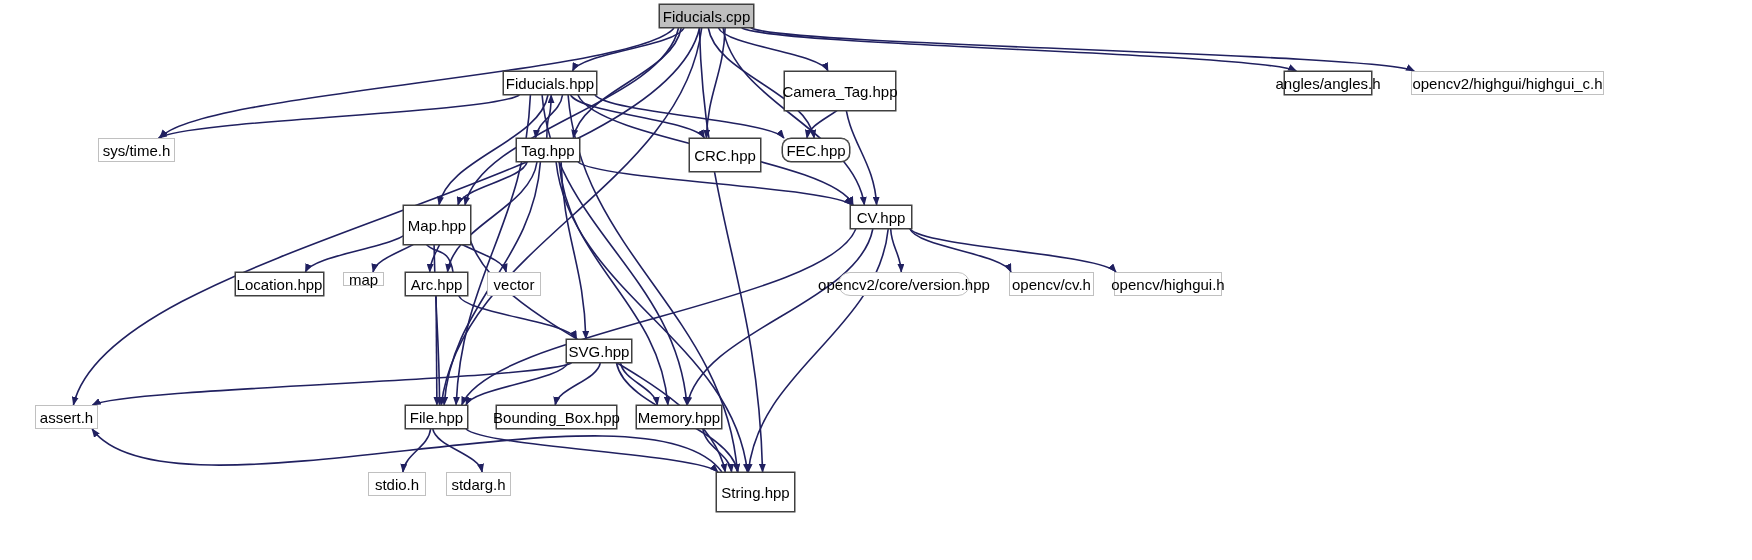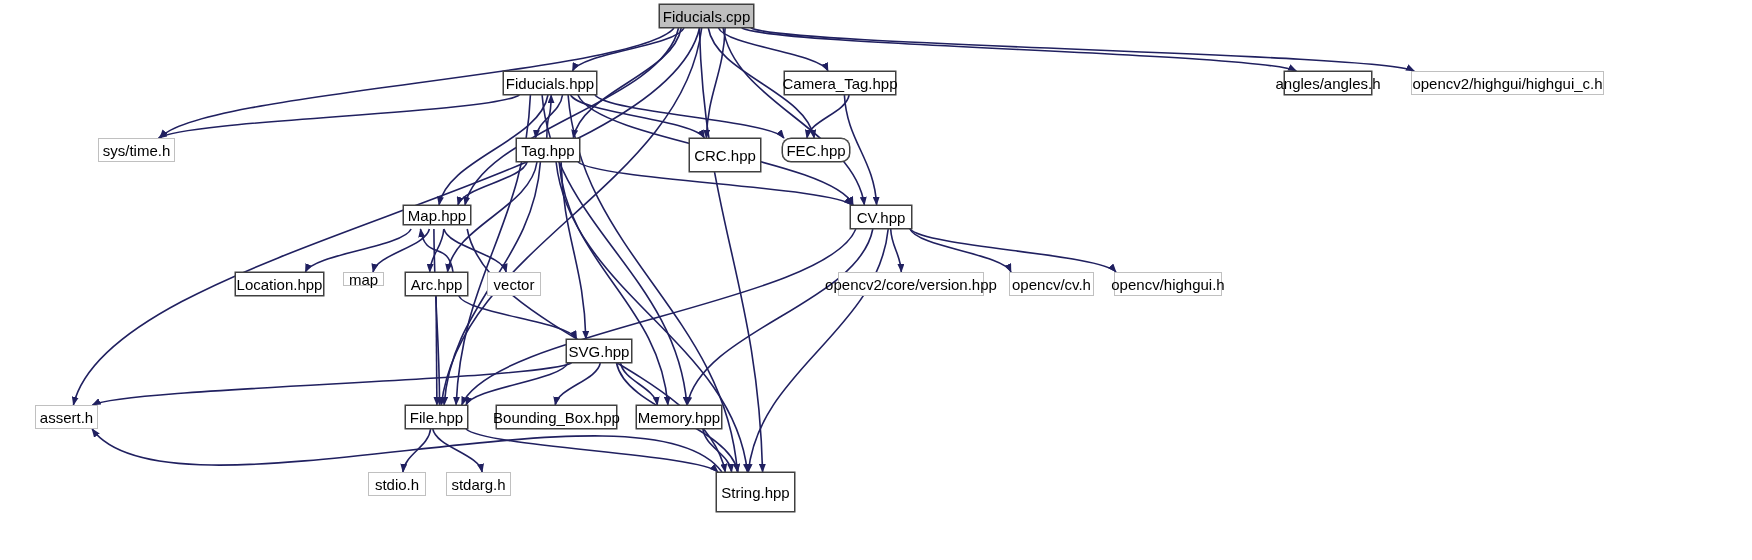--- a/index.html
+++ b/index.html
@@ -123,60 +123,60 @@
         <path d="M705.9,472.0 C630.9,367.8 151.1,533.2 76.1,429.0" marker-end="url(#arrowhead)"></path>
       </g>
   </svg>
   <div id="node-layer">
       <div class="node root" style="left: 643px; top: 4px; width: 95px; height: 24px;">
         <span class="node-label">Fiducials.cpp</span>
       </div>
       <div class="node internal" style="left: 487px; top: 71px; width: 94px; height: 24px;">
         <span class="node-label">Fiducials.hpp</span>
       </div>
-      <div class="node internal" style="left: 768px; top: 71px; width: 112px; height: 24px;">
+      <div class="node internal" style="left: 768px; top: 71px; width: 112px; height: 40px;">
         <span class="node-label">Camera_Tag.hpp</span>
       </div>
       <div class="node internal" style="left: 1268px; top: 71px; width: 88px; height: 24px;">
         <span class="node-label">angles/angles.h</span>
       </div>
       <div class="node external" style="left: 1395px; top: 71px; width: 193px; height: 24px;">
         <span class="node-label">opencv2/highgui/highgui_c.h</span>
       </div>
       <div class="node external" style="left: 82px; top: 138px; width: 77px; height: 24px;">
         <span class="node-label">sys/time.h</span>
       </div>
       <div class="node internal" style="left: 500px; top: 138px; width: 64px; height: 24px;">
         <span class="node-label">Tag.hpp</span>
       </div>
       <div class="node internal" style="left: 673px; top: 138px; width: 72px; height: 34px;">
         <span class="node-label">CRC.hpp</span>
       </div>
       <div class="node internal" style="left: 766px; top: 138px; width: 68px; height: 24px; border-radius: 9px;">
         <span class="node-label">FEC.hpp</span>
       </div>
-      <div class="node internal" style="left: 387px; top: 205px; width: 68px; height: 20px;">
+      <div class="node internal" style="left: 387px; top: 205px; width: 68px; height: 40px;">
         <span class="node-label">Map.hpp</span>
       </div>
       <div class="node internal" style="left: 834px; top: 205px; width: 62px; height: 24px;">
         <span class="node-label">CV.hpp</span>
       </div>
       <div class="node internal" style="left: 219px; top: 272px; width: 89px; height: 24px;">
         <span class="node-label">Location.hpp</span>
       </div>
       <div class="node external" style="left: 327px; top: 272px; width: 41px; height: 14px;">
         <span class="node-label">map</span>
       </div>
       <div class="node internal" style="left: 389px; top: 272px; width: 63px; height: 24px;">
         <span class="node-label">Arc.hpp</span>
       </div>
       <div class="node external" style="left: 471px; top: 272px; width: 54px; height: 24px;">
         <span class="node-label">vector</span>
       </div>
-      <div class="node external" style="left: 822px; top: 272px; width: 146px; height: 24px;">
+      <div class="node external" style="left: 822px; top: 272px; width: 132px; height: 24px; border-radius: 12px;">
         <span class="node-label">opencv2/core/version.hpp</span>
       </div>
       <div class="node external" style="left: 993px; top: 272px; width: 85px; height: 24px;">
         <span class="node-label">opencv/cv.h</span>
       </div>
       <div class="node external" style="left: 1098px; top: 272px; width: 108px; height: 24px;">
         <span class="node-label">opencv/highgui.h</span>
       </div>
       <div class="node internal" style="left: 550px; top: 339px; width: 66px; height: 24px;">
         <span class="node-label">SVG.hpp</span>

